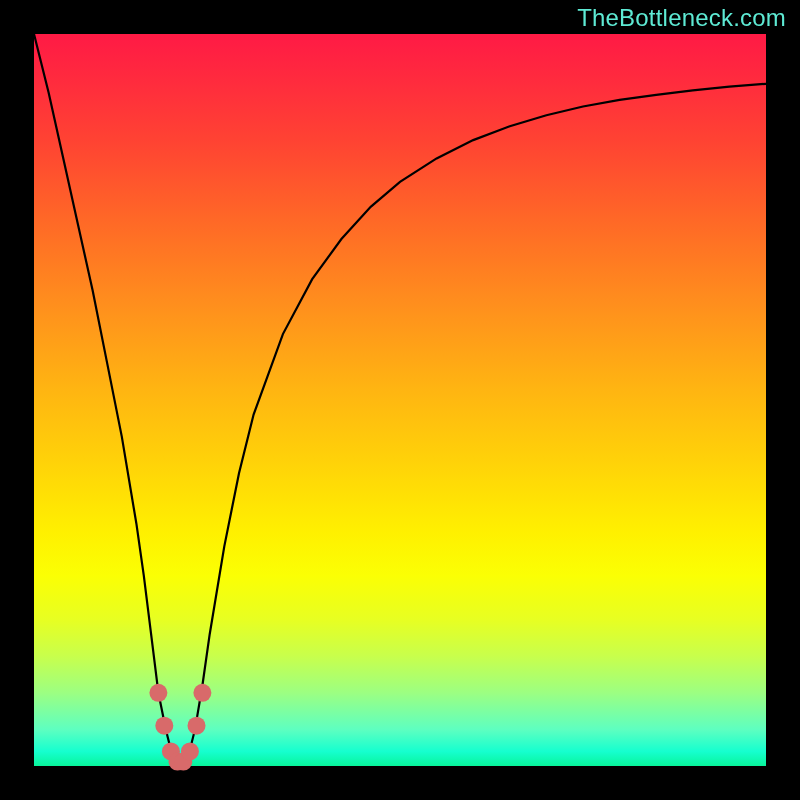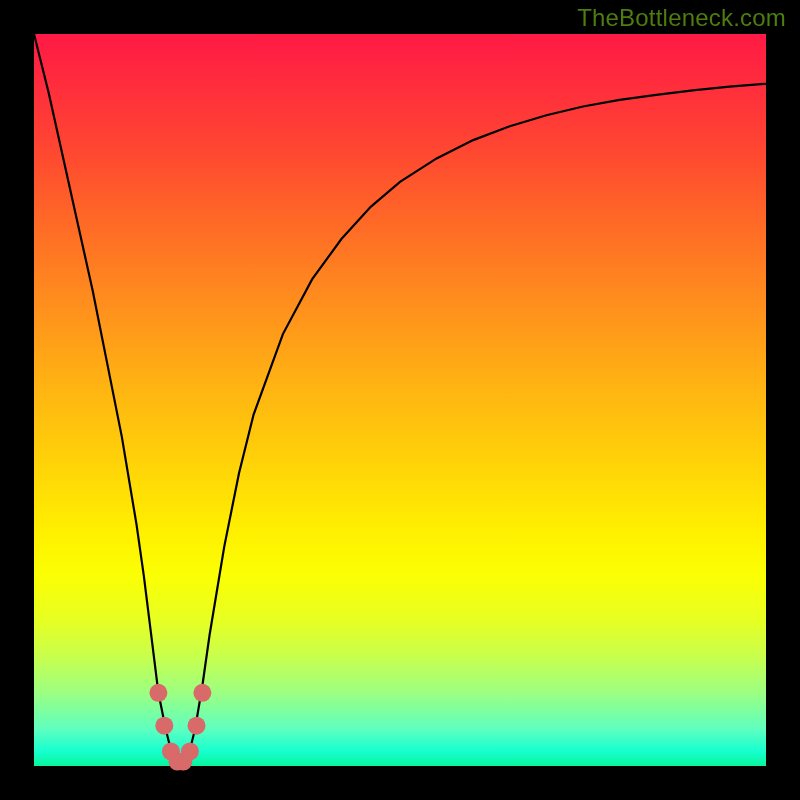--- a/index.html
+++ b/index.html
@@ -34,21 +34,21 @@
       #9cff82 90%,
       #5effc0 95%,
       #16ffcf 98%,
       #08f59b 100%
     );
   }
   .watermark {
     position: absolute;
     top: 4px;
     right: 14px;
-    color: #4d7c0f;
+    color: #5eead4;
     font-size: 24px;
     font-weight: 500;
     letter-spacing: 0.2px;
     user-select: none;
   }
   svg {
     position: absolute;
     left: 0; top: 0;
   }
 </style>

